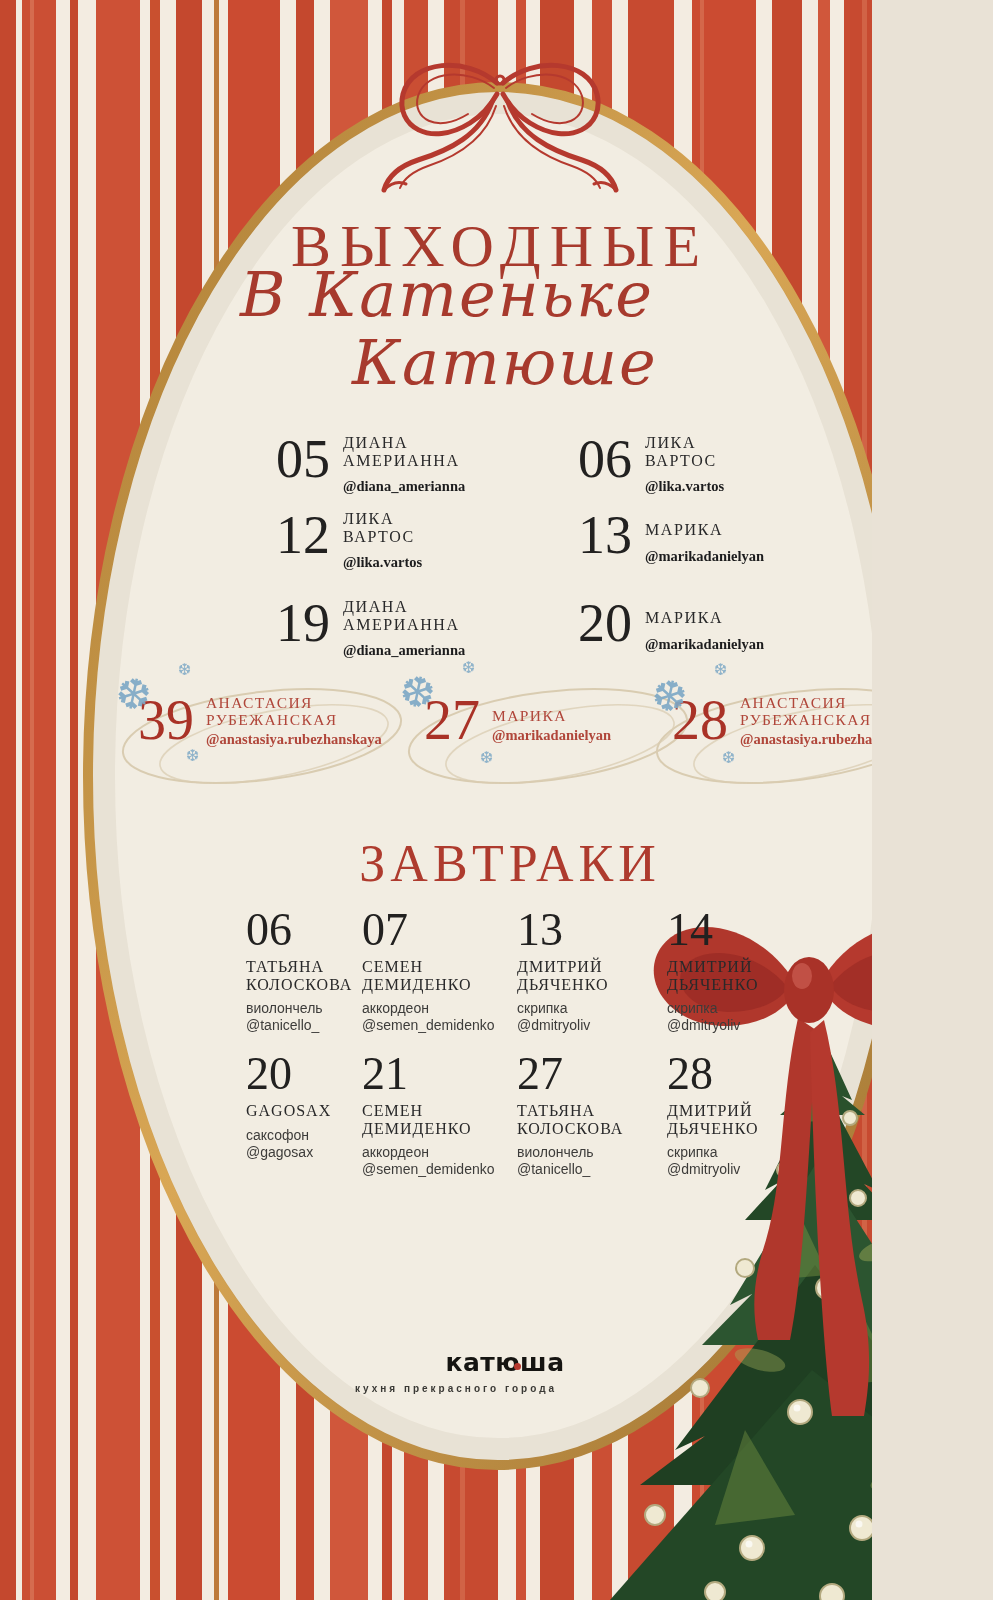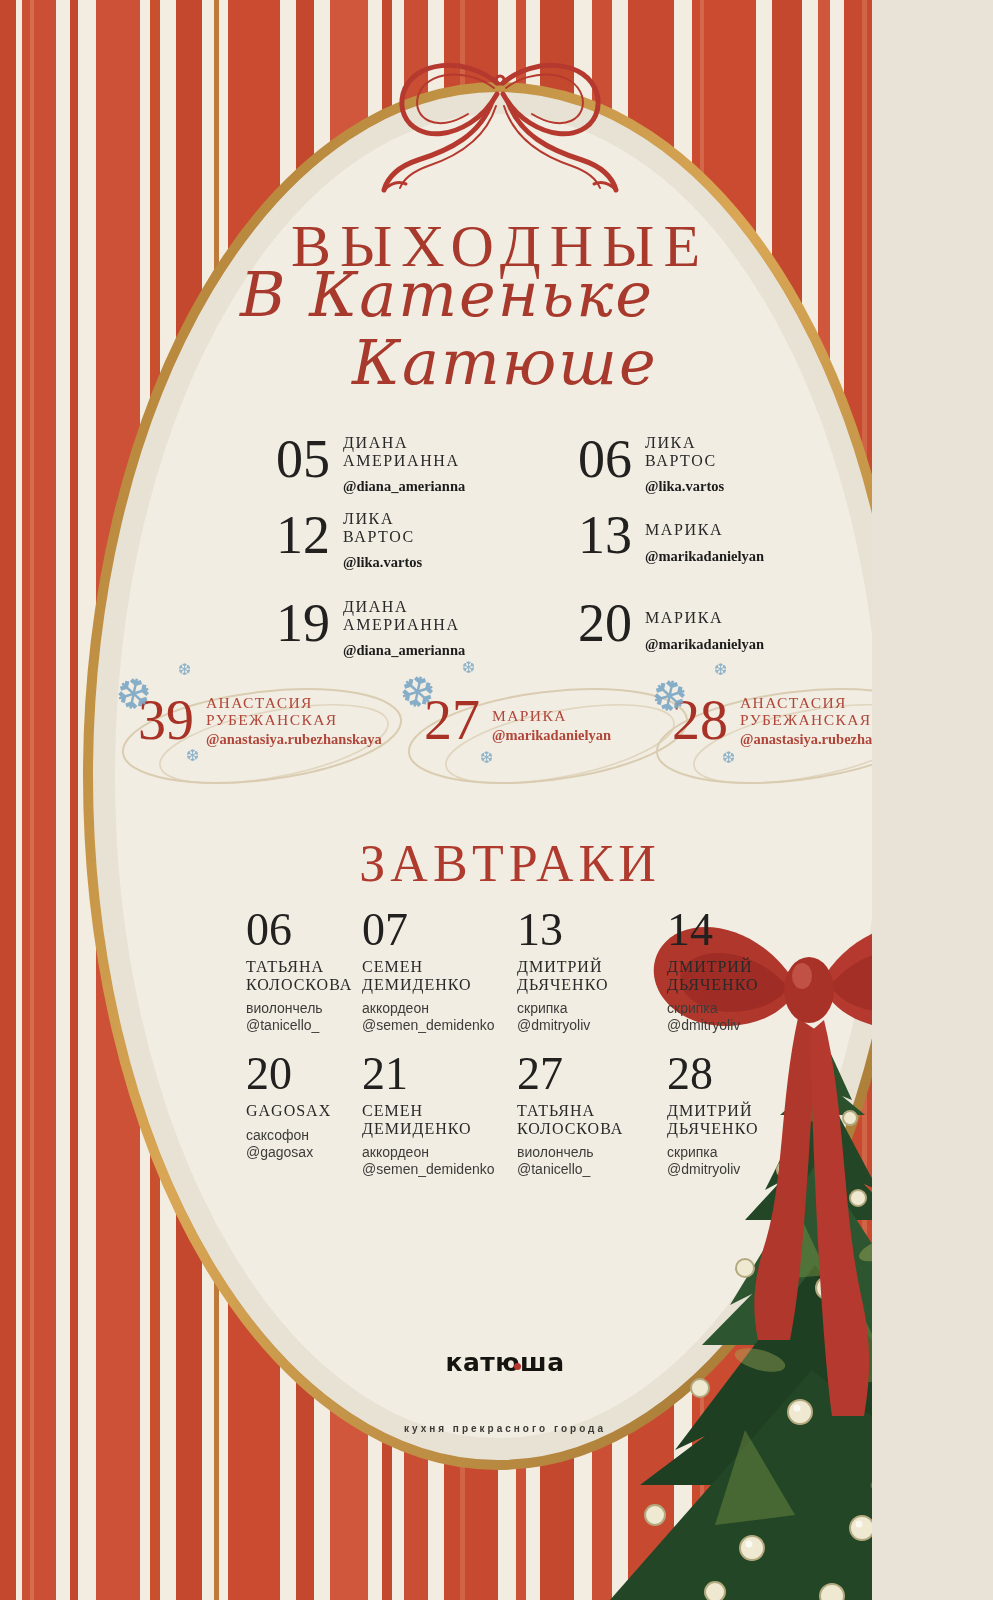--- a/index.html
+++ b/index.html
@@ -61,23 +61,23 @@
     margin-top:1px;color:#3d3c3a;}
 
   
   .logo-line{left:380px;width:250px;text-align:center;z-index:4;
     font-family:"DejaVu Sans",sans-serif;font-weight:bold;color:#151411;font-size:25px;
     line-height:26px;letter-spacing:.5px;}
   .logo1{top:1322px;}
   .logo2{top:1350px;position:absolute;}
   .logo2::after{content:"";position:absolute;width:7px;height:7px;border-radius:50%;
     background:#b5382e;left:calc(50% + 9px);top:13px;}
-  .tagline{left:355px;top:1383px;width:300px;text-align:center;z-index:4;
+  .tagline{left:355px;top:1383px;width:300px;z-index:4;
     font-family:"Liberation Sans",sans-serif;font-weight:bold;font-size:10px;
-    letter-spacing:3px;color:#3a3935;margin-top:40px;}
+    letter-spacing:3px;color:#3a3935;}
 
   .z1{z-index:1}.z2{z-index:2}.z3{z-index:3}.z5{z-index:5}
 </style>
 </head>
 <body>
 
 <div class="poster">
 
   <svg class="layer z1" width="993" height="1600" viewBox="0 0 993 1600">
     <rect x="0" y="0" width="993" height="1600" fill="#f3ece1"></rect>

